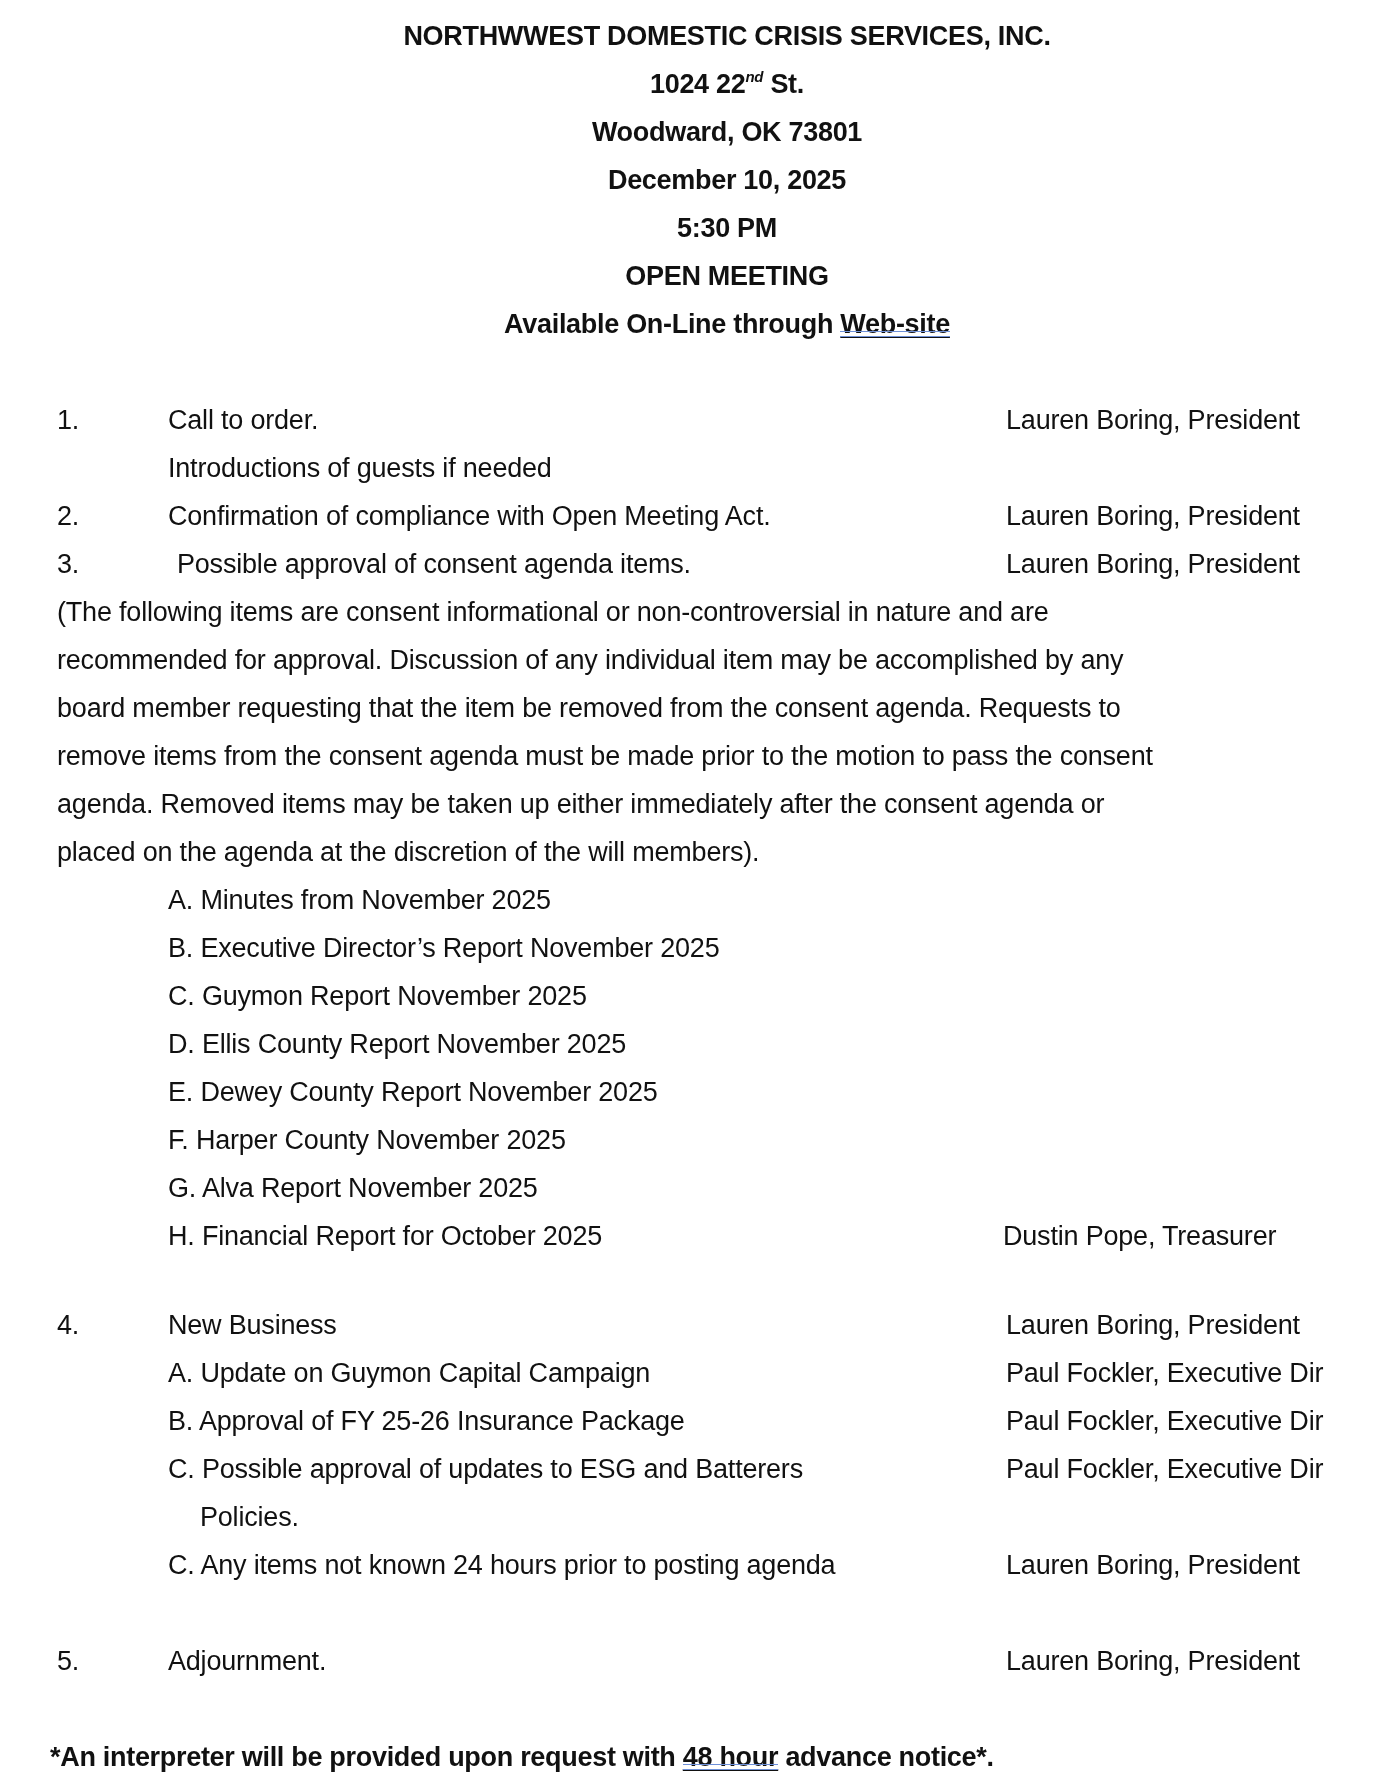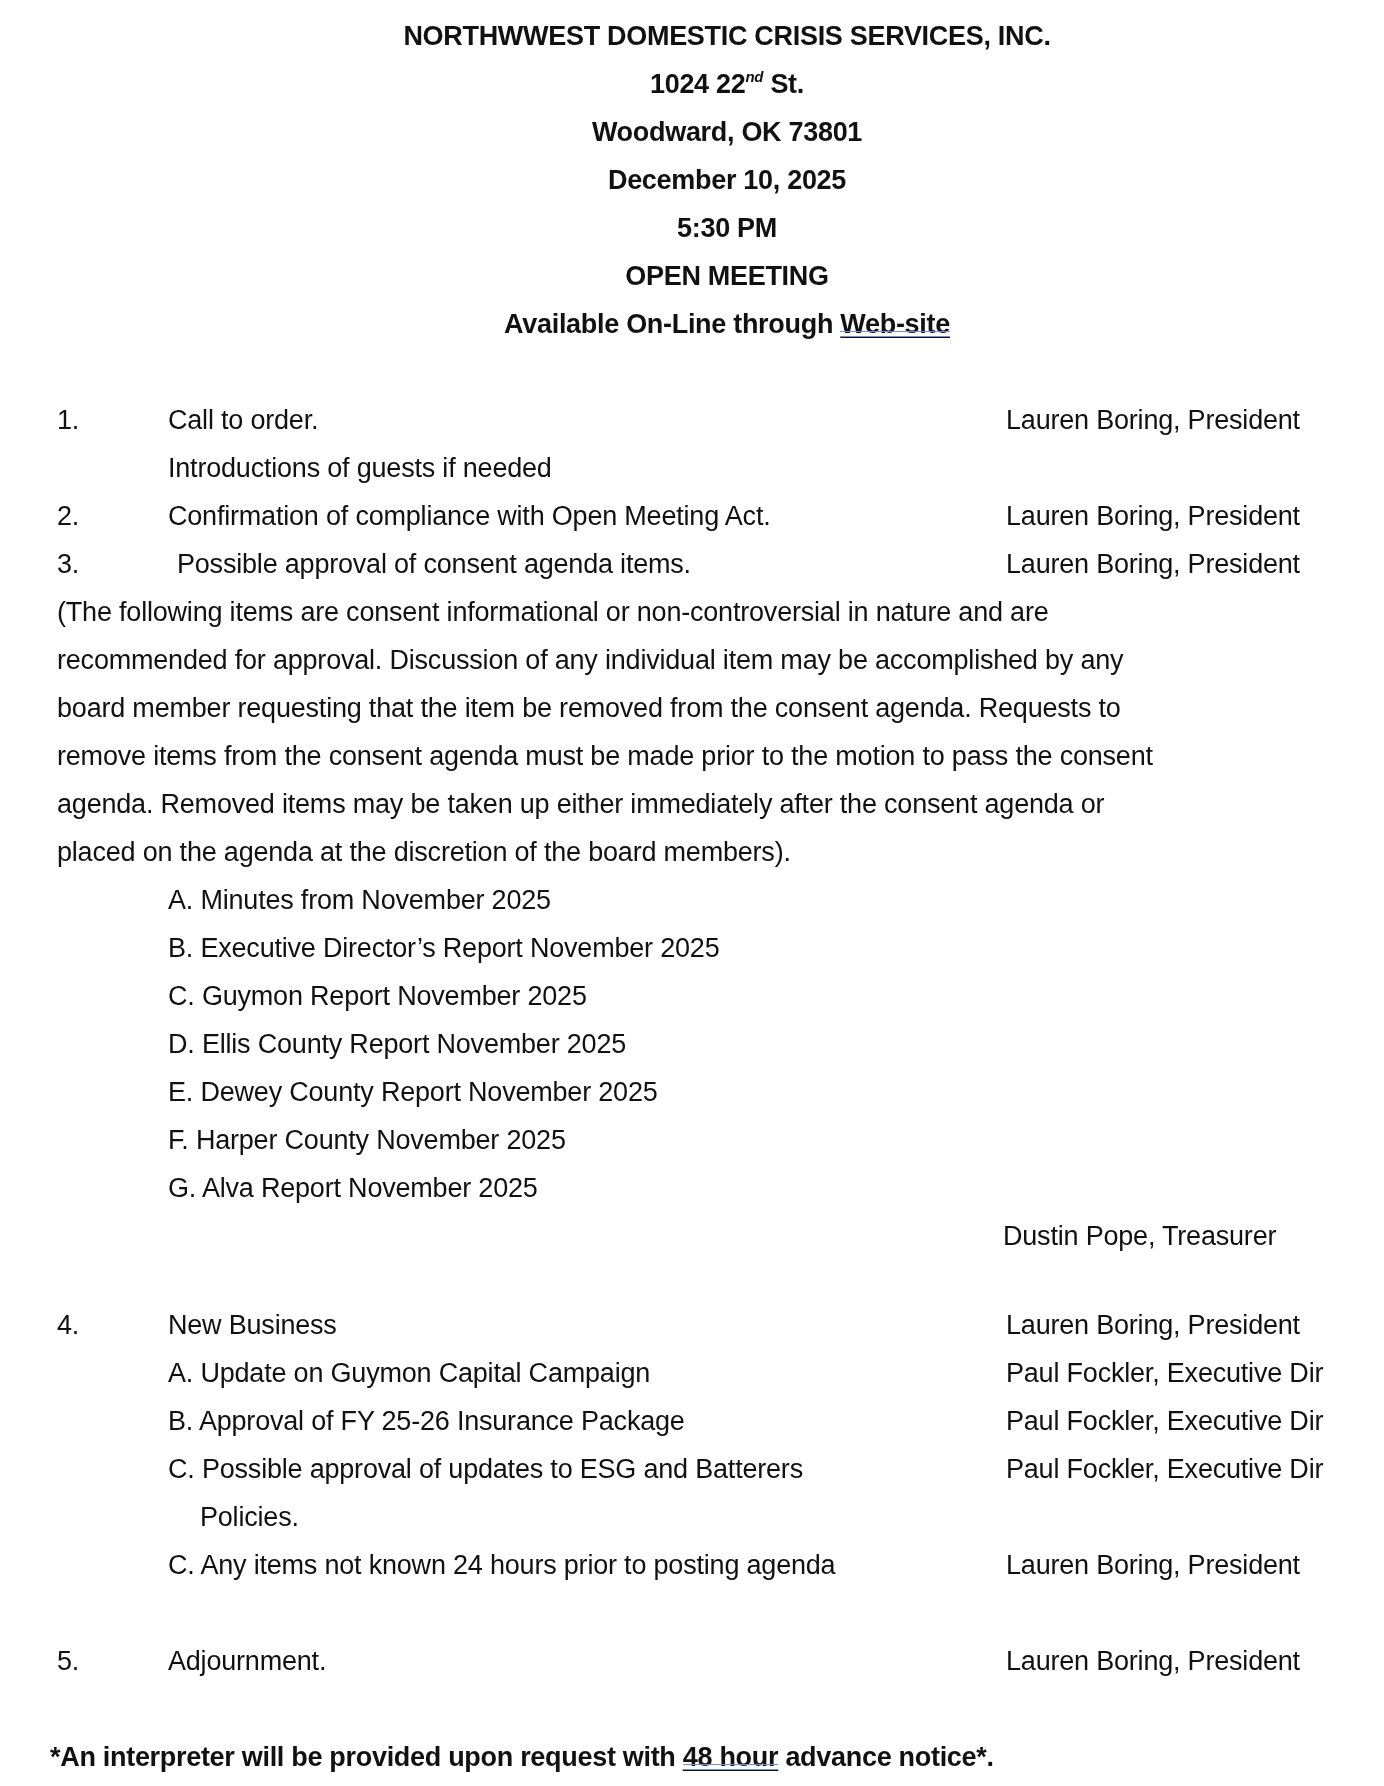--- a/index.html
+++ b/index.html
@@ -73,21 +73,21 @@
     <span class="txt shift">Possible approval of consent agenda items.</span>
     <span class="who">Lauren Boring, President</span>
   </div>
 
   <div class="para">
     <span>(The following items are consent informational or non-controversial in nature and are</span>
     <span>recommended for approval.  Discussion of any individual item may be accomplished by any</span>
     <span>board member requesting that the item be removed from the consent agenda.  Requests to</span>
     <span>remove items from the consent agenda must be made prior to the motion to pass the consent</span>
     <span>agenda.  Removed items may be taken up either immediately after the consent agenda or</span>
-    <span>placed on the agenda at the discretion of the board members).</span>
+    <span>placed on the agenda at the discretion of the will members).</span>
   </div>
 
   <div class="row" style="top:876px">
       <span class="txt">A. Minutes from November 2025</span>
     </div>
   <div class="row" style="top:924px">
       <span class="txt">B. Executive Director’s Report November 2025</span>
     </div>
   <div class="row" style="top:972px">
       <span class="txt">C. Guymon Report November 2025</span>
@@ -98,20 +98,21 @@
   <div class="row" style="top:1068px">
       <span class="txt">E. Dewey County Report November 2025</span>
     </div>
   <div class="row" style="top:1116px">
       <span class="txt">F. Harper County November 2025</span>
     </div>
   <div class="row" style="top:1164px">
       <span class="txt">G. Alva Report November 2025</span>
     </div>
   <div class="row" style="top:1212px">
+    <span class="txt">H. Financial Report for October 2025</span>
     <span class="who alt">Dustin Pope, Treasurer</span>
   </div>
 
   <div class="row" style="top:1301px">
     <span class="num">4.</span>
     <span class="txt">New Business</span>
     <span class="who">Lauren Boring, President</span>
   </div>
   <div class="row" style="top:1349px">
     <span class="txt">A. Update on Guymon Capital Campaign</span>

